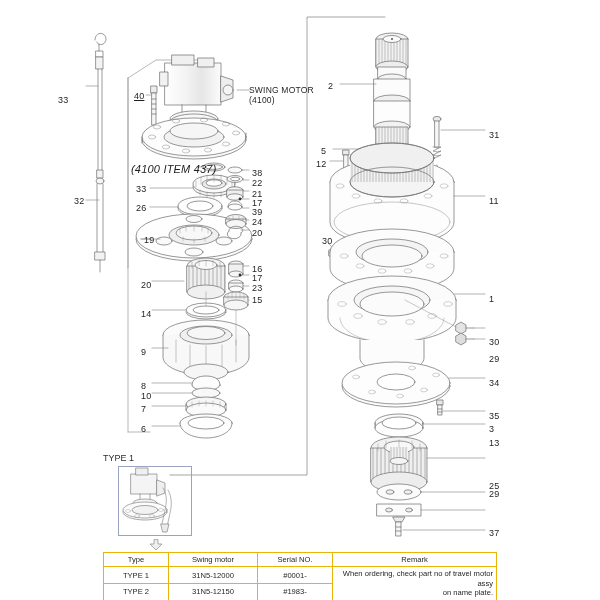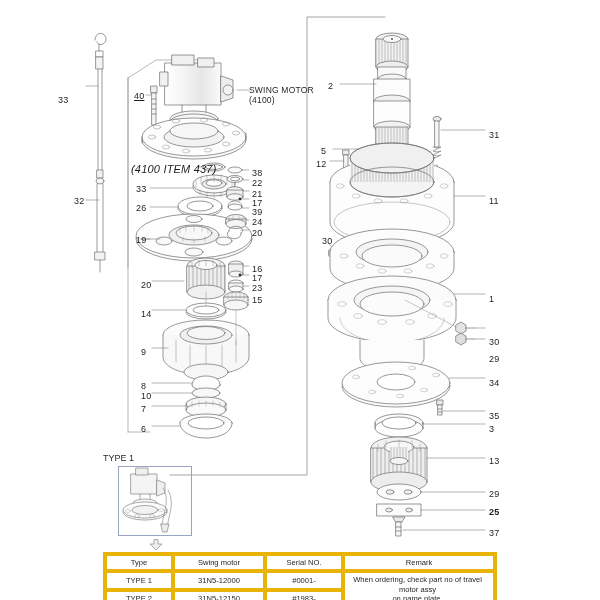--- a/index.html
+++ b/index.html
@@ -4,24 +4,24 @@
 <style>
   html,body{margin:0;padding:0;background:#ffffff;}
   body{width:600px;height:600px;position:relative;overflow:hidden;
        font-family:"Liberation Sans", sans-serif;color:#2b2b2b;}
   #stage{position:absolute;left:0;top:0;width:600px;height:600px;}
   svg{position:absolute;left:0;top:0;width:600px;height:600px;}
   .lbl{position:absolute;font-size:8.5px;letter-spacing:.2px;color:#1f1f1f;white-space:nowrap;}
   .lbl.num{font-size:9px;}
   .tbl{position:absolute;left:103px;top:552px;width:394px;border-collapse:collapse;
        font-size:7.6px;color:#1f1f1f;}
-  .tbl td,.tbl th{border:4px solid #eab308;padding:2px 3px;font-weight:normal;text-align:center;
+  .tbl td,.tbl th{border:1px solid #eab308;padding:2px 3px;font-weight:normal;text-align:center;
        line-height:1.25;}
   .tbl th{font-size:7.6px;}
-  .tbl td.rmk{text-align:center;padding-left:0;}
+  .tbl td.rmk{text-align:right;padding-left:0;}
   .typebox{position:absolute;left:118px;top:466px;width:72px;height:68px;border:1px solid #9aa4c0;}
   .typelabel{position:absolute;left:103px;top:453px;font-size:9px;}
 </style>
 </head>
 <body>
 
 <div id="stage">
 
 <svg viewBox="0 0 600 600" xmlns="http://www.w3.org/2000/svg">
   <defs>
@@ -542,21 +542,21 @@
 <div class="lbl" style="left:131px;top:163px;font-size:11px;font-style:italic;">(4100 ITEM 437)</div>
 <div class="typelabel">TYPE 1</div>
 <div class="typebox"></div>
 
 <div id="callouts">
       <div class="lbl num" style="left: 58px; top: 82px; margin-top: 13px;">33</div>
       <div class="lbl num" style="left: 74px; top: 196px;">32</div>
       <div class="lbl num" style="left: 134px; top: 91px; text-decoration: underline;">40</div>
       <div class="lbl num" style="left: 136px; top: 184px;">33</div>
       <div class="lbl num" style="left: 136px; top: 203px;">26</div>
-      <div class="lbl num" style="left: 136px; top: 235px;">19</div>
+      <div class="lbl num" style="left: 144px; top: 235px;">19</div>
       <div class="lbl num" style="left: 141px; top: 280px;">20</div>
       <div class="lbl num" style="left: 141px; top: 309px;">14</div>
       <div class="lbl num" style="left: 141px; top: 347px;">9</div>
       <div class="lbl num" style="left: 141px; top: 381px;">8</div>
       <div class="lbl num" style="left: 141px; top: 391px;">10</div>
       <div class="lbl num" style="left: 141px; top: 404px;">7</div>
       <div class="lbl num" style="left: 141px; top: 424px;">6</div>
       <div class="lbl num" style="left: 252px; top: 168px;">38</div>
       <div class="lbl num" style="left: 252px; top: 178px;">22</div>
       <div class="lbl num" style="left: 252px; top: 189px;">21</div>
@@ -573,23 +573,23 @@
       <div class="lbl num" style="left: 316px; top: 159px;">12</div>
       <div class="lbl num" style="left: 322px; top: 236px;">30</div>
       <div class="lbl num" style="left: 489px; top: 130px;">31</div>
       <div class="lbl num" style="left: 489px; top: 196px;">11</div>
       <div class="lbl num" style="left: 489px; top: 294px;">1</div>
       <div class="lbl num" style="left: 489px; top: 326px; margin-top: 28px;">29</div>
       <div class="lbl num" style="left: 489px; top: 337px;">30</div>
       <div class="lbl num" style="left: 489px; top: 378px;">34</div>
       <div class="lbl num" style="left: 489px; top: 411px;">35</div>
       <div class="lbl num" style="left: 489px; top: 424px;">3</div>
-      <div class="lbl num" style="left: 489px; top: 456px;">13</div>
+      <div class="lbl num" style="left: 489px; top: 438px;">13</div>
       <div class="lbl num" style="left: 489px; top: 489px;">29</div>
-      <div class="lbl num" style="left: 489px; top: 507px; font-weight: bold;">25</div>
+      <div class="lbl num" style="left: 489px; top: 481px;">25</div>
       <div class="lbl num" style="left: 489px; top: 528px;">37</div>
     </div>
 
 <table class="tbl">
   <thead>
     <tr>
       <th style="width:58px">Type</th>
       <th style="width:82px">Swing motor</th>
       <th style="width:68px">Serial NO.</th>
       <th>Remark</th>

